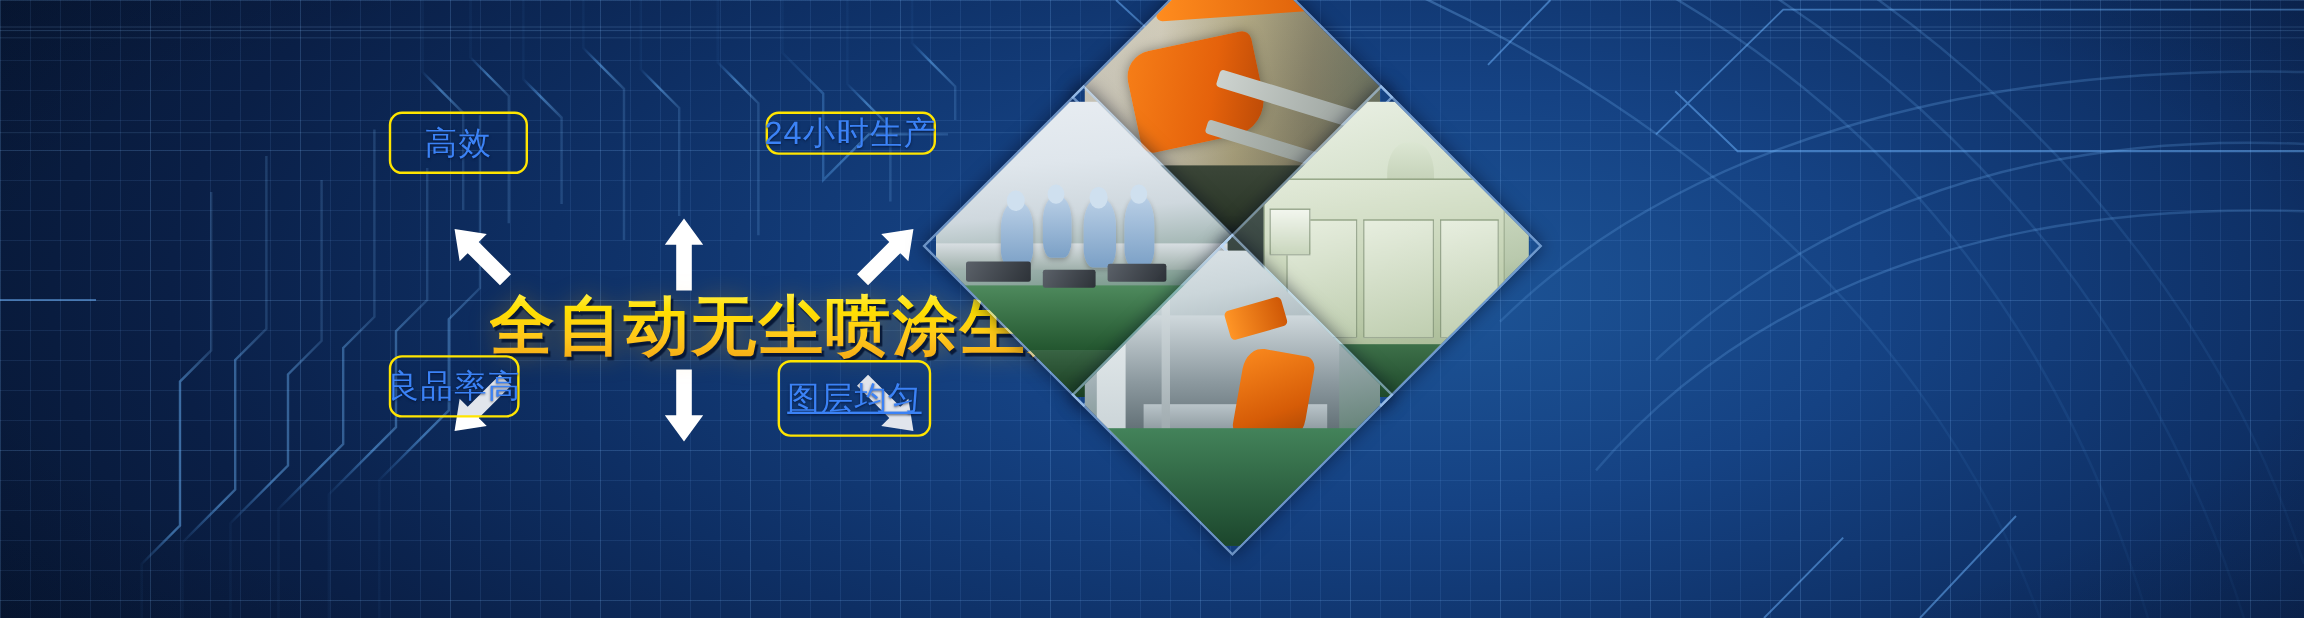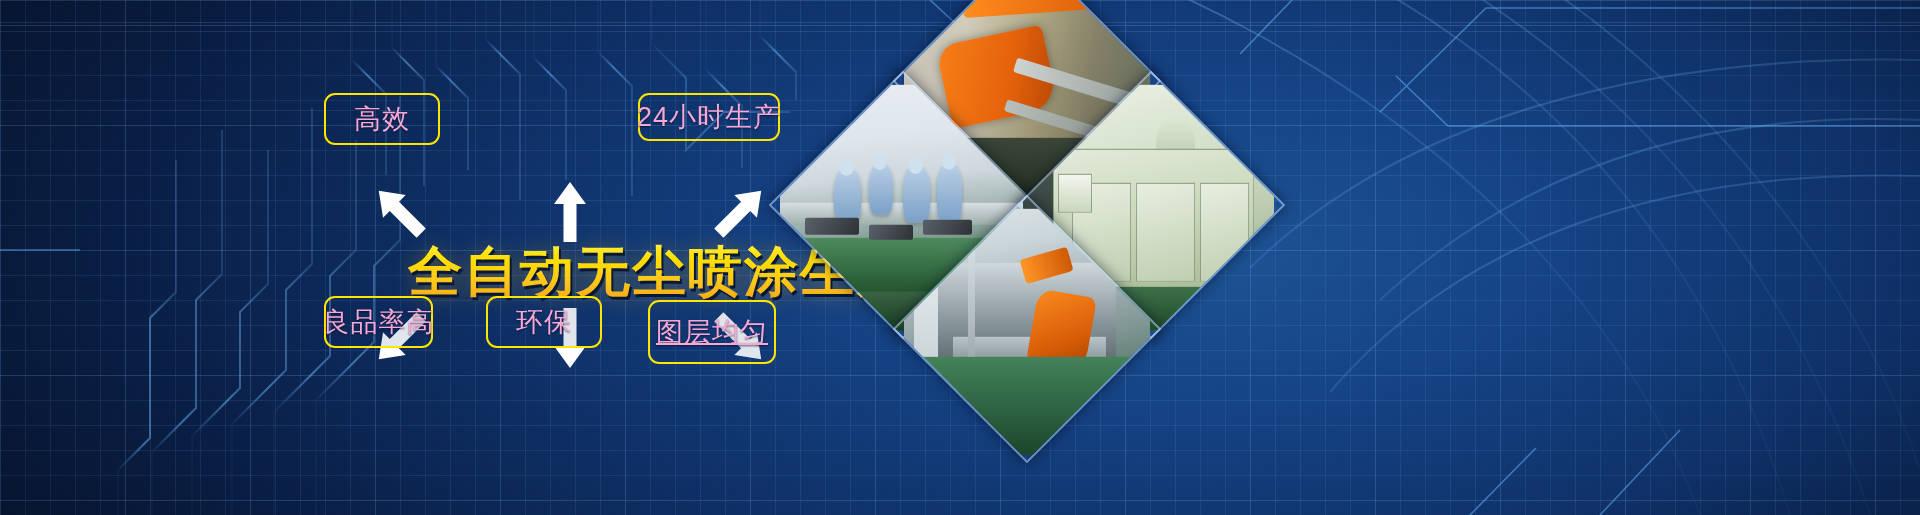--- a/index.html
+++ b/index.html
@@ -43,21 +43,21 @@
   svg.bg-art{position:absolute;inset:0;width:1920px;height:515px;}
 
   
   .diagram{position:absolute;left:0;top:0;width:1020px;height:515px;}
 
   .tag{
     position:absolute;
     display:flex;align-items:center;justify-content:center;
     border:2px solid #ffe500;
     border-radius:11px;
-    color:#f9a8d4;
+    color:#3b82f6;
     font-size:27px;
     letter-spacing:1px;
     line-height:1;
     white-space:nowrap;
     background:rgba(10,45,100,0.12);
     text-shadow:0 1px 2px rgba(0,10,35,0.65);
   }
 
   .title{
     position:absolute;
@@ -265,31 +265,28 @@
         </g>
         <g transform="translate(740,338) rotate(135)">
           <path d="M0,-30 L16,-8 L6.5,-8 L6.5,30 L-6.5,30 L-6.5,-8 L-16,-8 Z"></path>
         </g>
       </g>
     </svg>
 
     <div class="tag" style="left:324px;top:93px;width:116px;height:52px;">
       <span>高效</span>
     </div>
-    <div class="tag" style="left:638px;top:93px;width:142px;height:48px;">
+    <div class="tag" style="left:638px;top:93px;width:142px;height:36px;">
       <span>24小时生产</span>
     </div>
 
     <div class="title">全自动无尘喷涂生产线</div>
 
     <div class="tag" style="left:324px;top:296px;width:109px;height:52px;">
       <span>良品率高</span>
-    </div>
-    <div class="tag" style="left:486px;top:296px;width:116px;height:52px;">
-      <span>环保</span>
     </div>
     <div class="tag" style="left:648px;top:300px;width:128px;height:64px;text-decoration:underline;">
       <span>图层均匀</span>
     </div>
   </div>
 
   <div class="collage">
 
     <div class="dia d-top">
       <div class="inner ph-robot">

